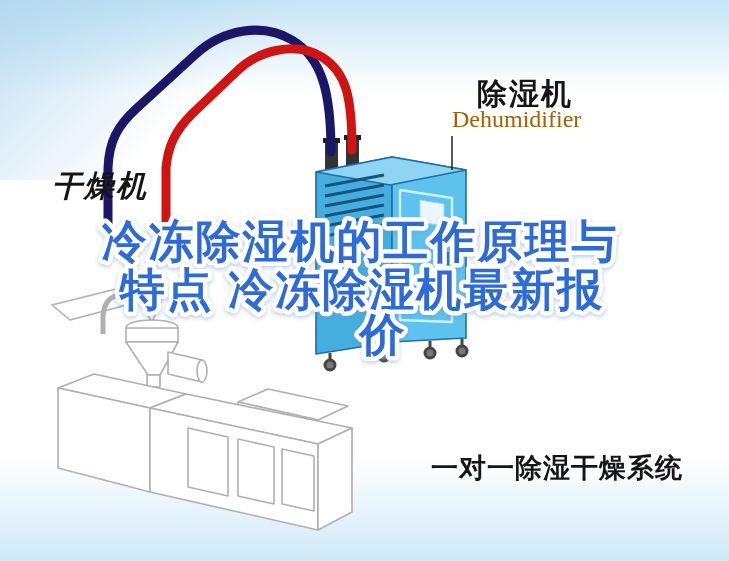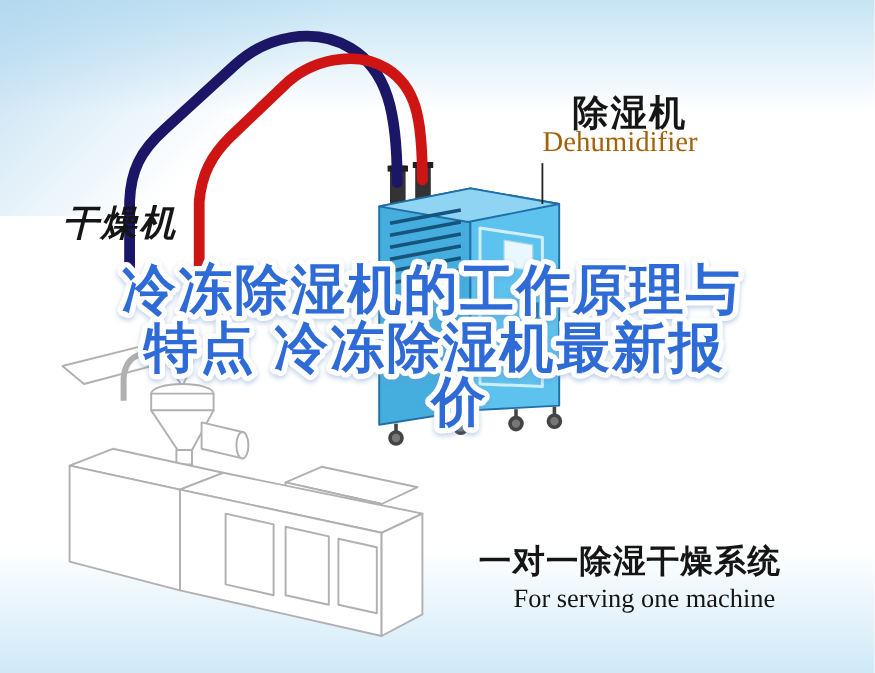--- a/index.html
+++ b/index.html
@@ -15,21 +15,21 @@
     background:linear-gradient(135deg,rgba(175,214,238,.8) 0%,rgba(255,255,255,0) 60%);}
   .bg-bottom{bottom:0;left:0;width:729px;height:115px;
     background:linear-gradient(0deg,#cfe9f7 0%,rgba(255,255,255,0) 90%);}
   .scene{top:0;left:0;width:729px;height:561px;}
   .label-zh{font-weight:bold;color:#151515;font-size:30px;letter-spacing:2px;}
   .label-en{font-family:"Liberation Serif",serif;color:#a16207;font-size:24px;}
   .hopper-zh{left:52px;top:166px;font-style:italic;}
   .hopper-en{left:56px;top:200px;font-size:23px;}
   .dehum-zh{left:477px;top:74px;}
   .dehum-en{left:452px;top:106px;}
-  .caption-zh{left:388px;top:450px;width:274px;text-align:center;
+  .caption-zh{left:420px;top:450px;width:274px;text-align:center;
     font-weight:bold;color:#151515;font-size:27px;letter-spacing:1px;}
   .caption-en{left:400px;top:486px;width:274px;text-align:center;
     font-family:"Liberation Serif",serif;color:#151515;font-size:22px;}
   .headline{top:0;left:0;width:729px;height:561px;pointer-events:none;}
   .headline text{
     font-family:"Liberation Sans",sans-serif;font-weight:bold;font-size:45px;
     letter-spacing:2px;text-anchor:middle;paint-order:stroke;
     stroke-width:9px;stroke-linejoin:round;
     filter:drop-shadow(0 2px 2px rgba(110,150,200,.45));
   }
@@ -126,15 +126,14 @@
     <g stroke="#ffffff">
       <g fill="#2e6bd6">
         <text x="360" y="257">冷冻除湿机的工作原理与</text>
         <text x="362" y="305">特点 冷冻除湿机最新报</text>
         <text x="383" y="350">价</text>
       </g>
     </g>
   </svg>
 
   <div class="abs caption-zh">一对一除湿干燥系统</div>
-  <div class="abs caption-en">For serving one machine</div>
 
 </div>
 
 </body></html>

